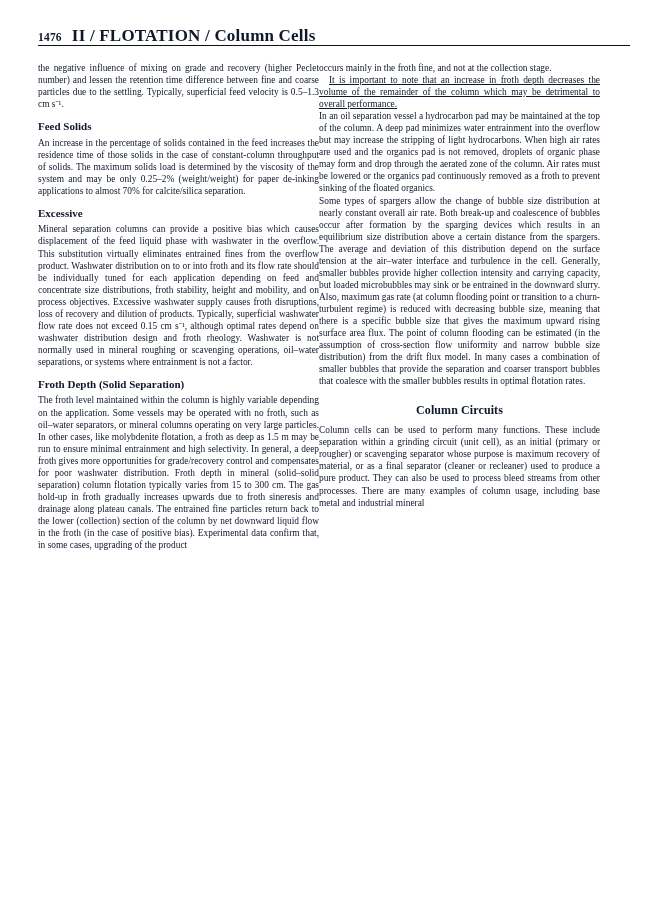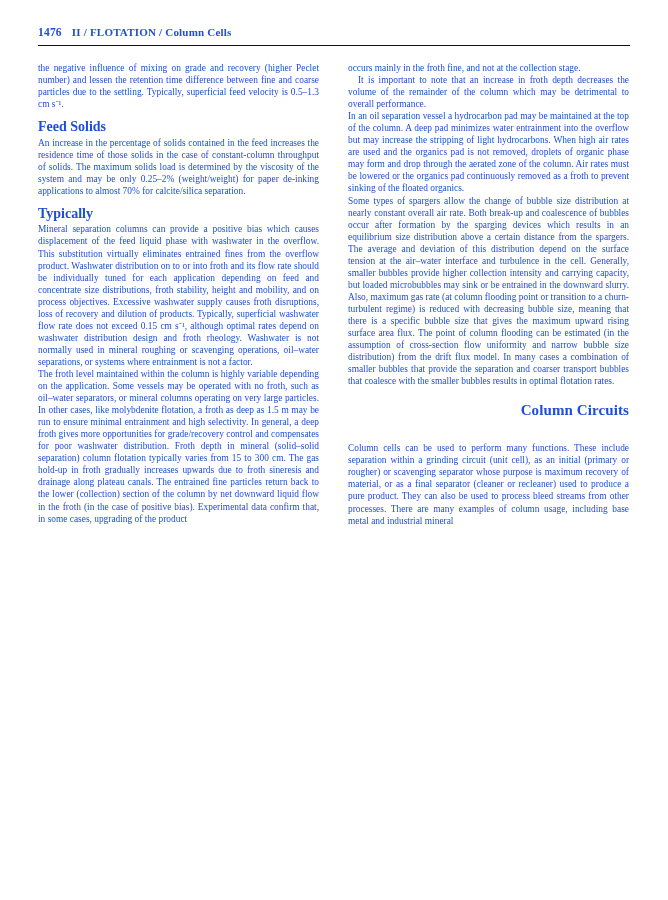--- a/index.html
+++ b/index.html
@@ -7,21 +7,21 @@
     padding: 0;
     background: #ffffff;
   }
   .page {
     position: relative;
     width: 668px;
     height: 900px;
     background: #ffffff;
     box-sizing: border-box;
     font-family: "Liberation Serif", serif;
-    color: #1d4ed8;
+    color: #0f172a;
     overflow: hidden;
   }
   .header {
     position: absolute;
     left: 38px;
     top: 26px;
     width: 592px;
     font-family: "Liberation Serif", serif;
     font-size: 11.5px;
     font-weight: bold;
@@ -29,70 +29,70 @@
     display: flex;
     align-items: baseline;
     gap: 10px;
   }
   .header .folio {
     font-weight: bold;
     font-size: 11.5px;
   }
   .header .runhead {
     font-weight: bold;
-    font-size: 11px;
+    font-size: 17px;
   }
   .rule {
     position: absolute;
     left: 38px;
     top: 45px;
     width: 592px;
     height: 1.4px;
     background: #111111;
   }
   .columns {
     position: absolute;
     left: 38px;
     top: 62px;
     width: 592px;
     height: 820px;
     display: flex;
-    gap: 29px;
   }
   .col {
     width: 281px;
     font-size: 9.4px;
     line-height: 12.05px;
     text-align: justify;
     text-justify: inter-word;
     hyphens: manual;
   }
   .col p {
     margin: 0 0 0 0;
     text-indent: 0;
     text-align: justify;
   }
   .col p.indent {
     text-indent: 10px;
+    text-decoration: underline;
   }
   h3.sub {
     font-family: "Liberation Serif", serif;
-    font-size: 14px;
+    font-size: 11px;
     font-weight: bold;
     margin: 11px 0 4px 0;
     line-height: 11.5px;
     text-align: left;
   }
   h2.section {
     font-family: "Liberation Serif", serif;
-    font-size: 15px;
+    font-size: 12px;
     font-weight: bold;
-    margin: 15px 0 24px 0;
+    margin: 15px 0 6px 0;
     line-height: 16px;
-    text-align: right;
+    text-align: center;
     letter-spacing: 0.1px;
   }
 </style>
 </head>
 <body>
 
 <div class="page">
 
   <div class="header">
     <span class="folio">1476</span>
@@ -102,23 +102,24 @@
   <div class="rule"></div>
 
   <div class="columns">
 
     <div class="col">
       <p>the negative influence of mixing on grade and recovery (higher Peclet number) and lessen the retention time difference between fine and coarse particles due to the settling. Typically, superficial feed velocity is 0.5–1.3 cm s⁻¹.</p>
 
       <h3 class="sub">Feed Solids</h3>
       <p>An increase in the percentage of solids contained in the feed increases the residence time of those solids in the case of constant-column throughput of solids. The maximum solids load is determined by the viscosity of the system and may be only 0.25–2% (weight/weight) for paper de-inking applications to almost 70% for calcite/silica separation.</p>
 
-      <h3 class="sub">Typically</h3>
+      <h3 class="sub">Excessive</h3>
       <p>Mineral separation columns can provide a positive bias which causes displacement of the feed liquid phase with washwater in the overflow. This substitution virtually eliminates entrained fines from the overflow product. Washwater distribution on to or into froth and its flow rate should be individually tuned for each application depending on feed and concentrate size distributions, froth stability, height and mobility, and on process objectives. Excessive washwater supply causes froth disruptions, loss of recovery and dilution of products. Typically, superficial washwater flow rate does not exceed 0.15 cm s⁻¹, although optimal rates depend on washwater distribution design and froth rheology. Washwater is not normally used in mineral roughing or scavenging operations, oil–water separations, or systems where entrainment is not a factor.</p>
 
+      <h3 class="sub">Froth Depth (Solid Separation)</h3>
       <p>The froth level maintained within the column is highly variable depending on the application. Some vessels may be operated with no froth, such as oil–water separators, or mineral columns operating on very large particles. In other cases, like molybdenite flotation, a froth as deep as 1.5 m may be run to ensure minimal entrainment and high selectivity. In general, a deep froth gives more opportunities for grade/recovery control and compensates for poor washwater distribution. Froth depth in mineral (solid–solid separation) column flotation typically varies from 15 to 300 cm. The gas hold-up in froth gradually increases upwards due to froth sineresis and drainage along plateau canals. The entrained fine particles return back to the lower (collection) section of the column by net downward liquid flow in the froth (in the case of positive bias). Experimental data confirm that, in some cases, upgrading of the product</p>
     </div>
 
     <div class="col">
       <p>occurs mainly in the froth fine, and not at the collection stage.</p>
       <p class="indent">It is important to note that an increase in froth depth decreases the volume of the remainder of the column which may be detrimental to overall performance.</p>
 
       <p>In an oil separation vessel a hydrocarbon pad may be maintained at the top of the column. A deep pad minimizes water entrainment into the overflow but may increase the stripping of light hydrocarbons. When high air rates are used and the organics pad is not removed, droplets of organic phase may form and drop through the aerated zone of the column. Air rates must be lowered or the organics pad continuously removed as a froth to prevent sinking of the floated organics.</p>
 
       <p>Some types of spargers allow the change of bubble size distribution at nearly constant overall air rate. Both break-up and coalescence of bubbles occur after formation by the sparging devices which results in an equilibrium size distribution above a certain distance from the spargers. The average and deviation of this distribution depend on the surface tension at the air–water interface and turbulence in the cell. Generally, smaller bubbles provide higher collection intensity and carrying capacity, but loaded microbubbles may sink or be entrained in the downward slurry. Also, maximum gas rate (at column flooding point or transition to a churn-turbulent regime) is reduced with decreasing bubble size, meaning that there is a specific bubble size that gives the maximum upward rising surface area flux. The point of column flooding can be estimated (in the assumption of cross-section flow uniformity and narrow bubble size distribution) from the drift flux model. In many cases a combination of smaller bubbles that provide the separation and coarser transport bubbles that coalesce with the smaller bubbles results in optimal flotation rates.</p>

